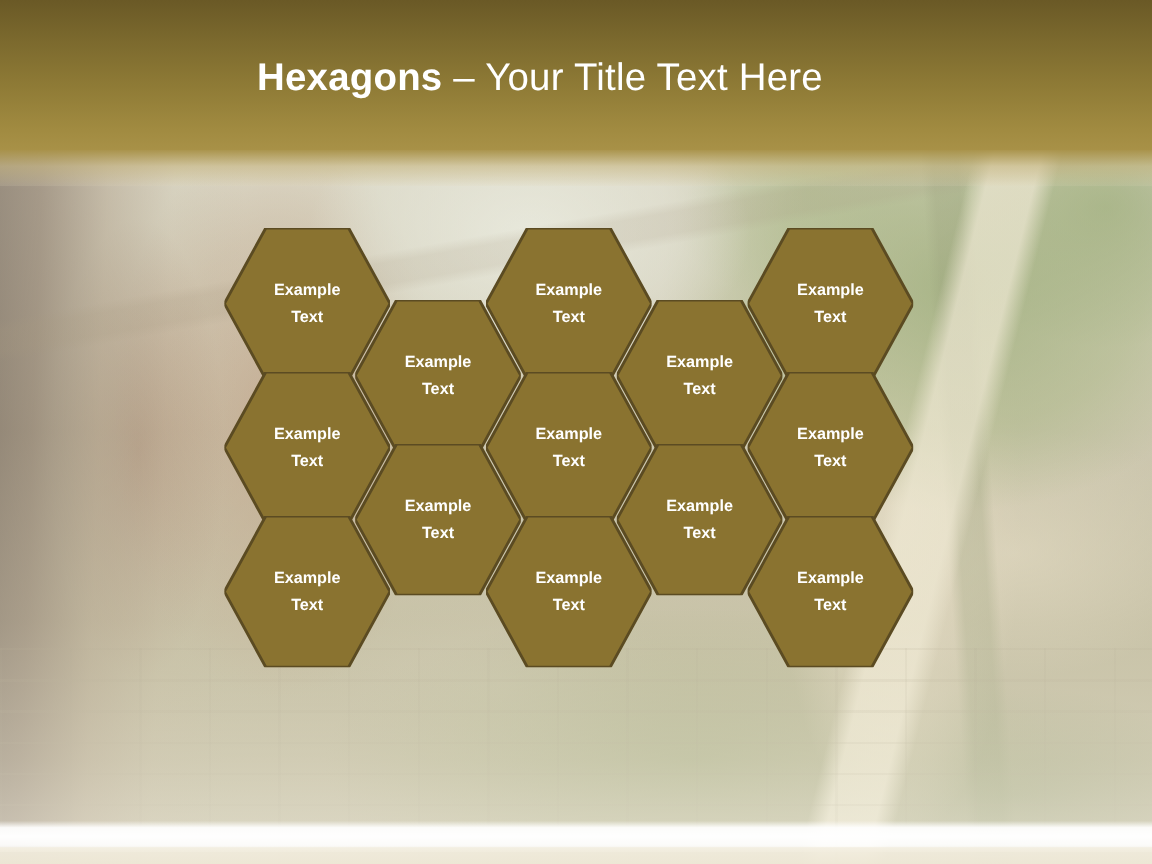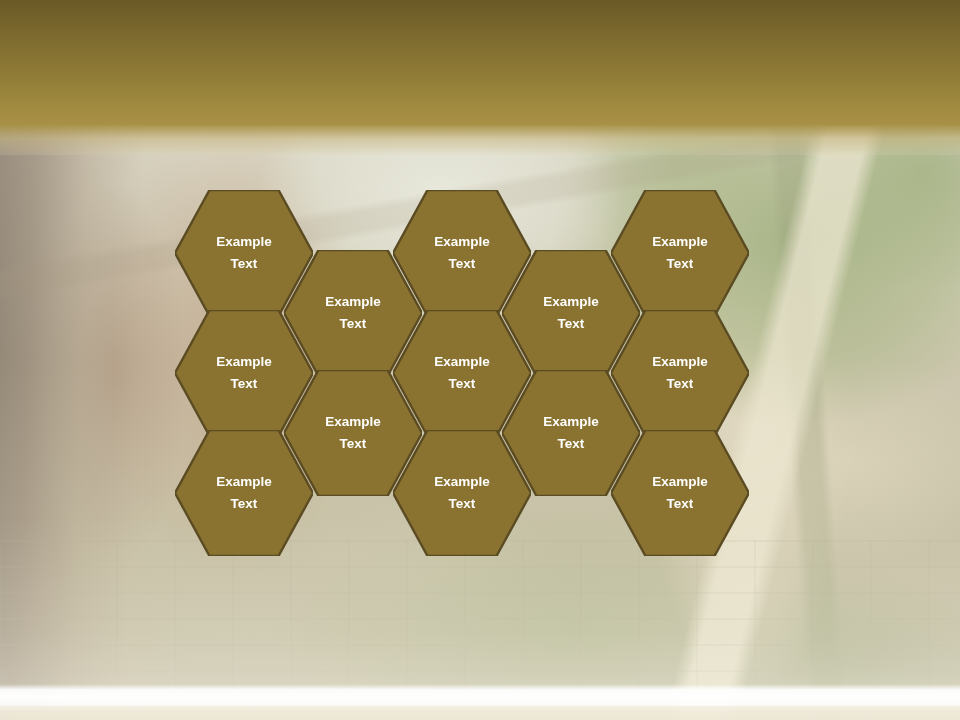--- a/index.html
+++ b/index.html
@@ -143,21 +143,21 @@
     white-space: nowrap;
     padding-right: 60px;
     box-sizing: border-box;
   }
   .slide-title .t-bold { font-weight: 700; }
   .slide-title .t-rest { font-weight: 400; }
 
   
   .hex-grid {
     position: absolute;
-    left: 0; top: 0;
+    left: 12px; top: 0;
     width: 772px;
     height: 720px;
   }
   .hex {
     position: absolute;
     width: 138px;
     height: 126px;
   }
   .hex svg {
     position: absolute;
@@ -191,20 +191,23 @@
     <div class="bg-base"></div>
     <div class="bg-streaks"></div>
     <div class="bg-stones"></div>
     <div class="bg-wash"></div>
     <div class="bg-whiteband"></div>
     <div class="bg-bottomfade"></div>
   </div>
 
   <div class="header-band"></div>
   <div class="header-fade"></div>
+  <div class="slide-title">
+    <span class="t-bold">Hexagons</span><span class="t-rest"> – Your Title Text Here</span>
+  </div>
 
   <div class="hex-grid">
       <div class="hex" style="left: 175px; top: 190px;">
         <svg viewBox="0 0 138 126">
           <polygon points="34.5,0.0 103.5,0.0 138.0,63.0 103.5,126.0 34.5,126.0 0.0,63.0" fill="#8a7330" stroke="#5b4b22" stroke-width="2.4" stroke-linejoin="miter"></polygon>
         </svg>
         <div class="hex-label">
           <span>Example</span>
           <span>Text</span>
         </div>

